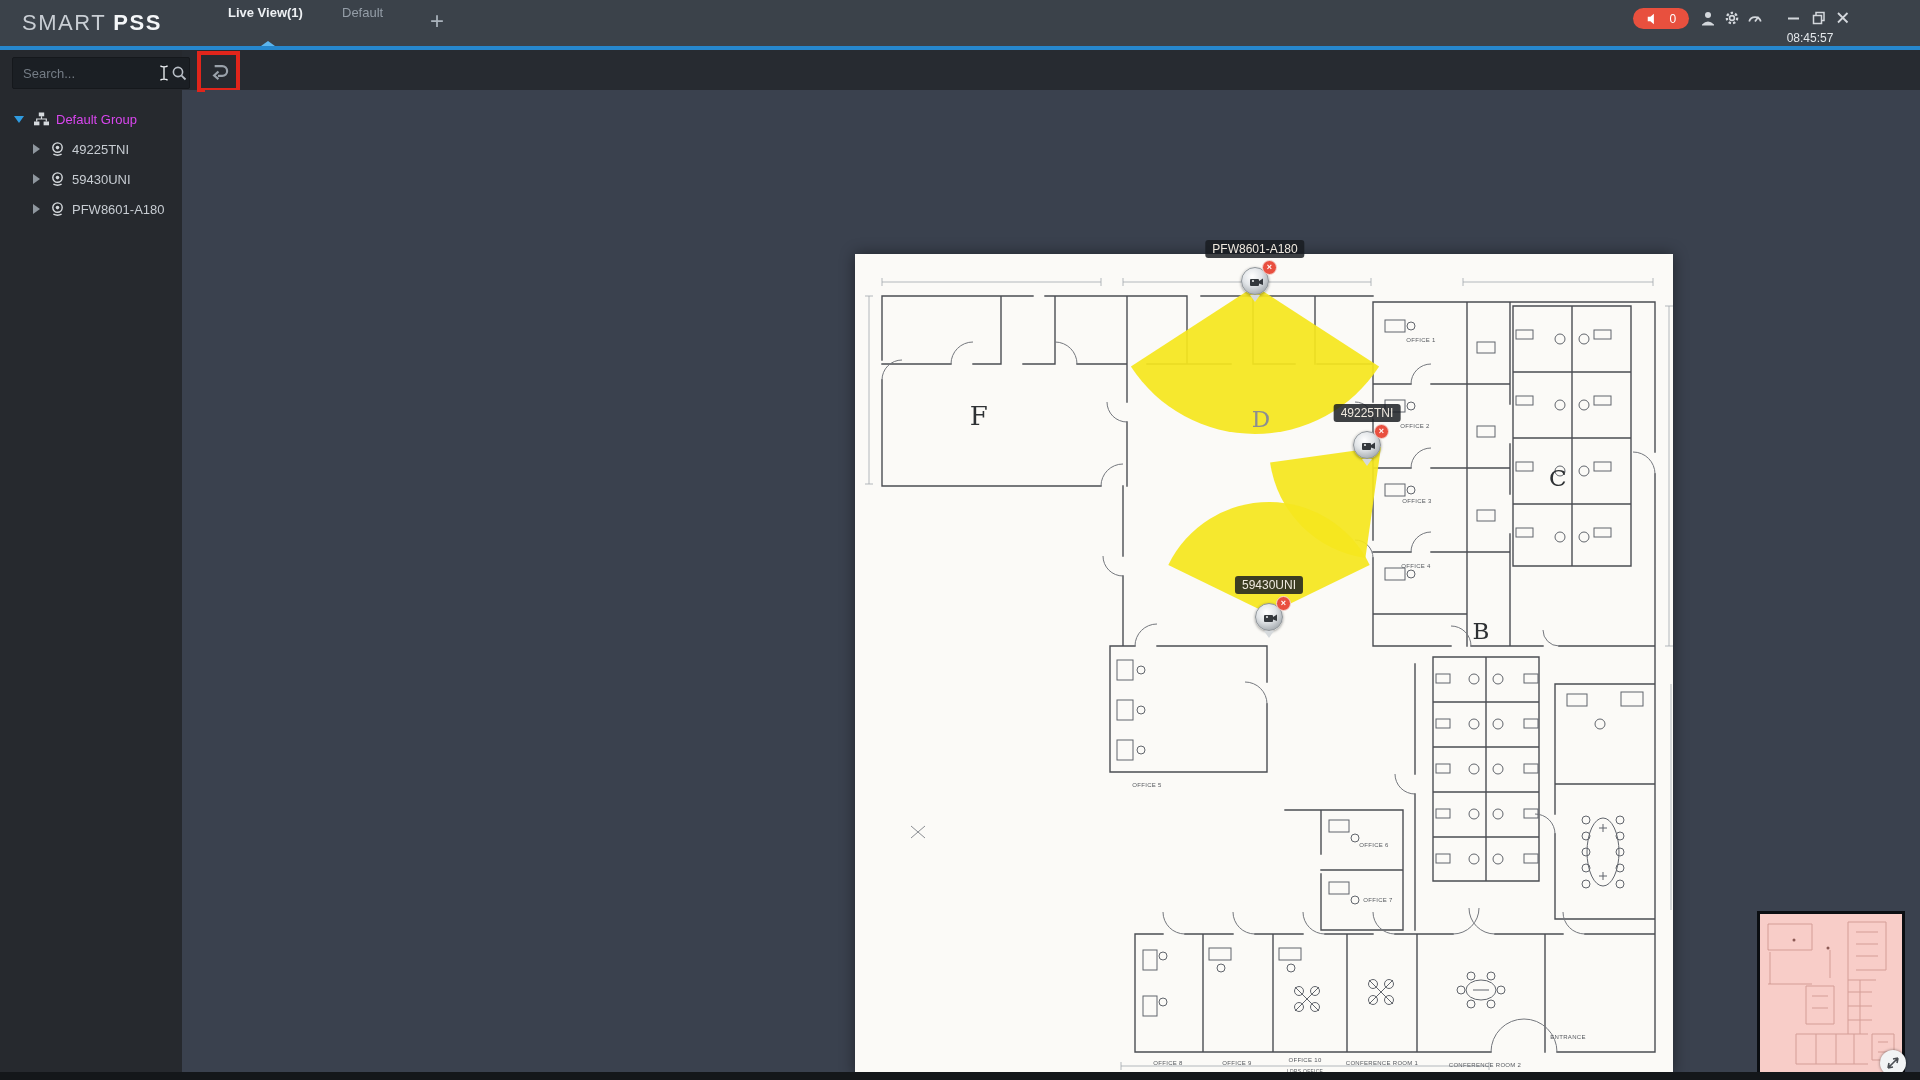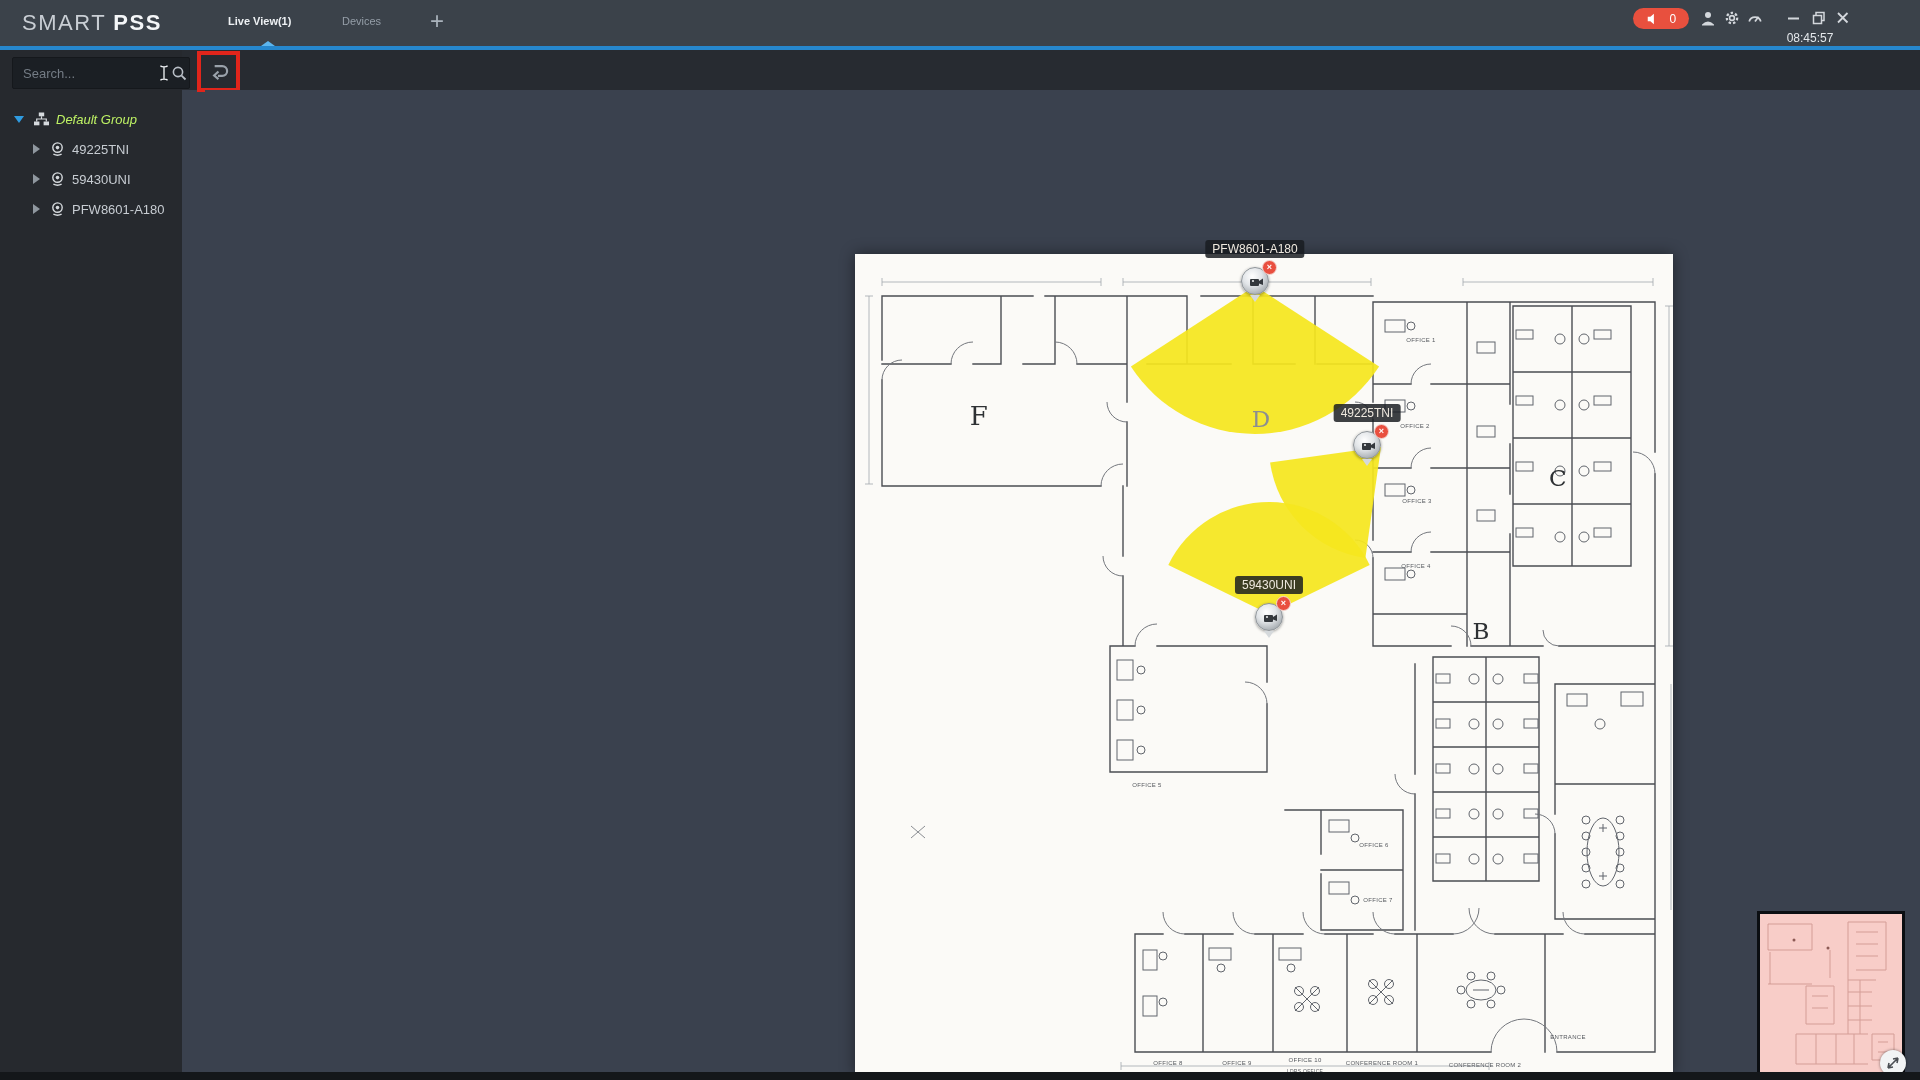--- a/index.html
+++ b/index.html
@@ -4,21 +4,21 @@
 <style>
   html,body{margin:0;padding:0;background:#0e1012;}
   *{box-sizing:border-box;}
   .app{position:relative;width:1920px;height:1080px;overflow:hidden;
        font-family:"Liberation Sans",sans-serif;background:#3a414e;}
 
   
   .titlebar{position:absolute;left:0;top:0;width:1920px;height:46px;background:#3b424a;}
   .logo{position:absolute;left:22px;top:10px;font-size:22px;color:#c9ced4;letter-spacing:1.5px;}
   .logo b{color:#f4f6f8;font-weight:700;}
-  .tab{position:absolute;top:15px;font-size:11px;cursor:default;}
+  .tab{position:absolute;top:5px;font-size:13px;cursor:default;}
   .tab.active{color:#eef1f4;font-weight:700;}
   .tab.inactive{color:#959ea8;}
   .newtab{position:absolute;left:430px;top:7px;font-size:24px;color:#aab3bc;font-weight:300;}
   .alarm-pill{position:absolute;left:1633px;top:8px;width:56px;height:21px;border-radius:11px;
       background:#e8503e;display:flex;align-items:center;justify-content:space-around;padding:0 8px;}
   .alarm-pill .cnt{color:#fff;font-size:12px;}
   .tb-ic{position:absolute;top:10px;width:16px;height:16px;}
   .time{position:absolute;left:1770px;top:31px;width:80px;text-align:center;
         font-size:12px;color:#e3e7eb;}
 
@@ -90,21 +90,21 @@
 </style>
 </head>
 <body>
 
 <div class="app">
 
   <div class="titlebar">
     <div class="logo"><span>SMART</span> <b>PSS</b></div>
 
     <div class="tab active" style="left:228px">Live View(1)</div>
-    <div class="tab inactive" style="left:342px">Devices</div>
+    <div class="tab inactive" style="left:342px">Default</div>
     <div class="newtab">+</div>
 
     <div class="alarm-pill">
       <svg width="14" height="14" viewBox="0 0 16 16">
           <path d="M2,5.5 h3 l4,-3.5 v12 L5,10.5 H2 Z" fill="#ffffff"></path>
         </svg>
       <span class="cnt">0</span>
     </div>
     <svg class="tb-ic" style="left:1700px" viewBox="0 0 16 16">
         <circle cx="8" cy="5" r="3" fill="#d3d7dc"></circle>
@@ -174,21 +174,21 @@
         <div class="tree-row">
           <span class="tri-down"></span>
           <span style="display: flex;">
             <svg class="tree-ic" viewBox="0 0 17 16">
               <rect x="5.8" y="1.5" width="5.4" height="3.8" fill="#d6dade"></rect>
               <rect x="1" y="10.5" width="5.4" height="3.8" fill="#d6dade"></rect>
               <rect x="10.6" y="10.5" width="5.4" height="3.8" fill="#d6dade"></rect>
               <path d="M8.5,5.3 V8 M3.7,10.5 V8 H13.3 V10.5" stroke="#d6dade" fill="none" stroke-width="1.2"></path>
             </svg>
           </span>
-          <span class="lbl" style="color: #bef264; font-style: italic;">Default Group</span>
+          <span class="lbl" style="color: #d946ef;">Default Group</span>
         </div>
         <div class="tree-row">
           <span class="tri-right"></span>
           <span style="display: flex;">
             <svg class="tree-ic" viewBox="0 0 17 16">
               <circle cx="8.5" cy="6.6" r="4.7" fill="none" stroke="#d6dade" stroke-width="1.4"></circle>
               <circle cx="8.5" cy="6.6" r="1.8" fill="#d6dade"></circle>
               <path d="M4.4,13.2 a6,3.2 0 0 0 8.2,0" fill="none" stroke="#d6dade" stroke-width="1.4"></path>
             </svg>
           </span>

